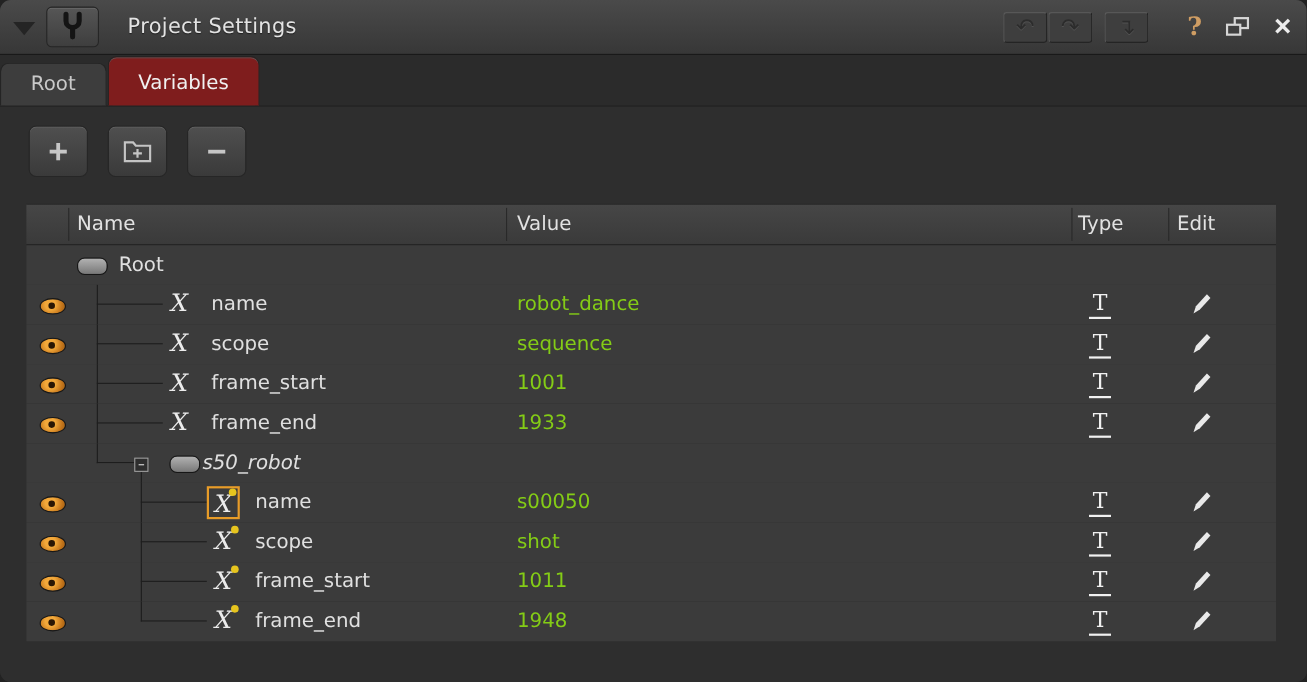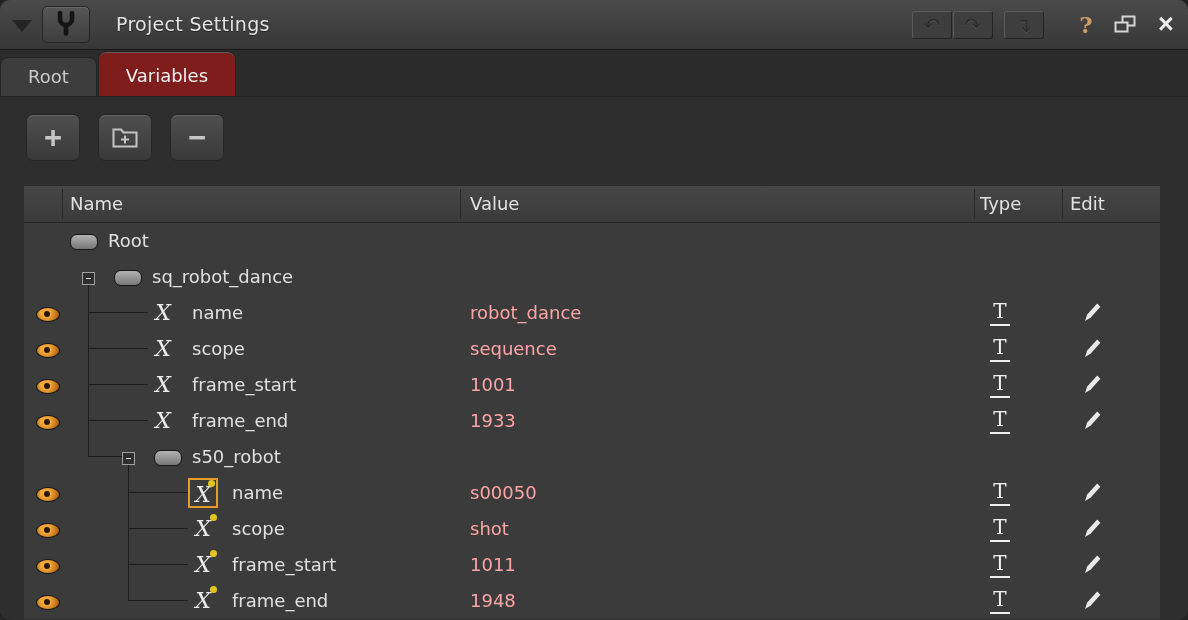--- a/index.html
+++ b/index.html
@@ -54,21 +54,21 @@
   .eye::after{content:'';position:absolute;left:7px;top:3px;width:6px;height:6px;border-radius:50%;background:#2a1704;}
   .exp{position:absolute;top:13px;width:11px;height:11px;background:#2e2e2e;border:1px solid #a0a0a0;box-sizing:content-box;}
   .exp::after{content:'';position:absolute;left:3px;top:5px;width:5px;height:1px;background:#dcdcdc;}
   .blob{position:absolute;top:11px;width:26px;height:14px;border-radius:7px;
     background:linear-gradient(#b2b2b2,#787878);border:1px solid #161616;}
   .xicon{position:absolute;top:3px;width:30px;height:30px;box-sizing:border-box;text-align:center;}
   .xg{font-family:"DejaVu Serif",serif;font-style:italic;font-size:22px;line-height:30px;color:#ececec;}
   .xicon.selected{border:2px solid var(--accent,#e89c28);}
   .dot{position:absolute;right:1px;top:0;width:7px;height:7px;border-radius:50%;background:var(--dot,#e6c41e);}
   .rname{position:absolute;top:7px;font-size:18px;color:#e0e0e0;white-space:nowrap;}
-  .rvalue{position:absolute;left:446px;top:7px;font-size:18px;color:#fca5a5;white-space:nowrap;}
+  .rvalue{position:absolute;left:446px;top:7px;font-size:18px;color:#84cc16;white-space:nowrap;}
   .rtype{position:absolute;left:954px;width:44px;top:4px;text-align:center;}
   .tglyph{display:inline-block;font-family:"DejaVu Serif",serif;font-size:20px;line-height:24px;color:#f0f0f0;
     border-bottom:2px solid #f0f0f0;padding:0 3px 1px;}
   .redit{position:absolute;left:1046px;width:44px;top:6px;text-align:center;background:none;border:none;padding:0;}
 </style>
 </head>
 <body>
 
 <div class="window">
 
@@ -143,30 +143,20 @@
       <div class="tbody">
           <div class="row">
 
     <span class="blob" style="left: 46px;"></span>
 
     <span class="rname" style="left: 84px;">Root</span>
     <span class="rvalue"></span>
 
   </div>
           <div class="row">
-            <span class="tl" style="left: 64px; top: 25px; width: 1px; height: 11px;"></span>
-
-    <span class="exp" style="left: 58px;"></span>
-    <span class="blob" style="left: 90px;"></span>
-
-    <span class="rname" style="left: 128px;">sq_robot_dance</span>
-    <span class="rvalue"></span>
-
-  </div>
-          <div class="row">
             <span class="tl" style="left: 64px; top: 17px; width: 60px; height: 1px;"></span>
             <span class="tl" style="left: 64px; top: 0px; width: 1px; height: 36px;"></span>
     <span class="eye" style="left: 12px;"></span>
 
     <span class="xicon" style="left: 124px;"><span class="xg">X</span></span>
     <span class="rname" style="left: 168px;">name</span>
     <span class="rvalue">robot_dance</span>
     <span class="rtype"><span class="tglyph">T</span></span>
     <button class="redit">
       <span>
@@ -228,21 +218,21 @@
     </button>
   </div>
           <div class="row">
             <span class="tl" style="left: 104px; top: 25px; width: 1px; height: 11px;"></span>
             <span class="tl" style="left: 64px; top: 17px; width: 34px; height: 1px;"></span>
             <span class="tl" style="left: 64px; top: 0px; width: 1px; height: 18px;"></span>
 
     <span class="exp" style="left: 98px;"></span>
     <span class="blob" style="left: 130px;"></span>
 
-    <span class="rname" style="left: 168px;">s50_robot</span>
+    <span class="rname" style="left: 160px; font-style: italic;">s50_robot</span>
     <span class="rvalue"></span>
 
   </div>
           <div class="row">
             <span class="tl" style="left: 104px; top: 17px; width: 60px; height: 1px;"></span>
             <span class="tl" style="left: 104px; top: 0px; width: 1px; height: 36px;"></span>
     <span class="eye" style="left: 12px;"></span>
 
     <span class="xicon selected" style="left: 164px;"><span class="xg">X</span><span class="dot"></span></span>
     <span class="rname" style="left: 208px;">name</span>

